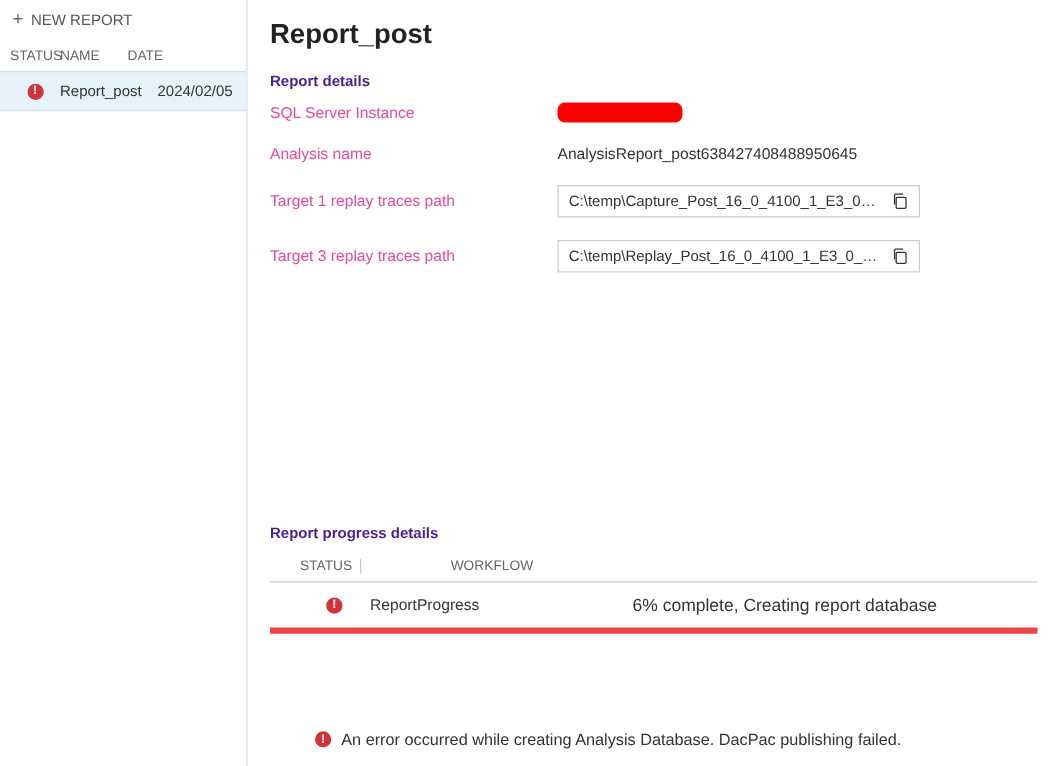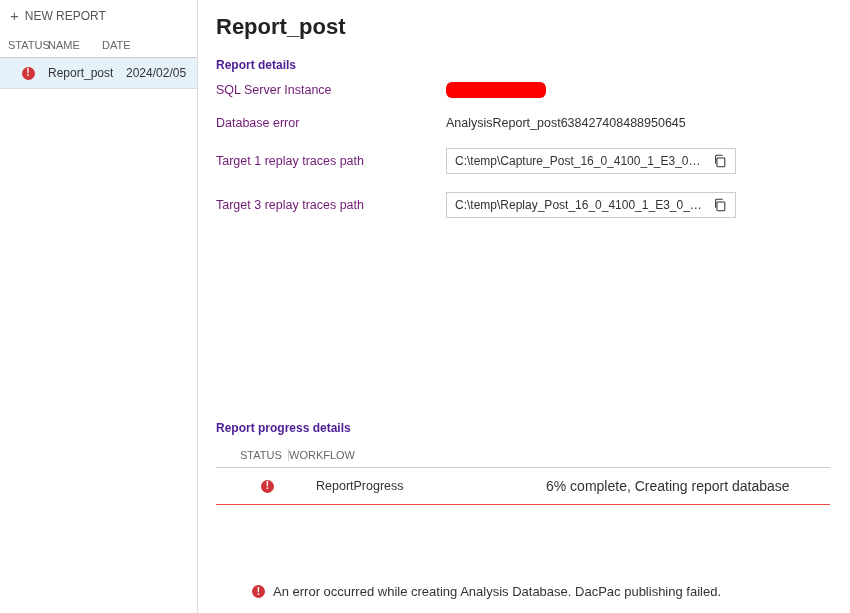--- a/index.html
+++ b/index.html
@@ -96,21 +96,21 @@
     }
     .details-grid {
       display: grid;
       grid-template-columns: 230px 1fr;
       row-gap: 18px;
       align-items: center;
       margin-bottom: auto;
     }
     .details-label {
       font-size: 12.5px;
-      color: #701a75;
+      color: #ec4899;
     }
     .redacted {
       width: 100px;
       height: 16px;
       background: #ff0000;
       border-radius: 6px;
     }
     .details-value {
       font-size: 12.5px;
       color: #333;
@@ -150,34 +150,34 @@
     .progress-header {
       display: flex;
       border-bottom: 1px solid #ccc;
       padding: 6px 0;
     }
     .progress-header > div {
       font-size: 11px;
       color: #666;
       border-left: 1px solid #ccc;
       padding-left: 0;
+      text-align: center;
     }
     .progress-header > div:first-child {
       border-left: none;
     }
     .p-col-status { width: 72px; text-align: right; padding-right: 8px; }
     .progress-header .p-col-status { border-left: none; text-align: right; padding-left: 24px; }
     .p-col-workflow { width: 210px; }
     .p-col-progress { flex: 1; }
     .progress-row {
       display: flex;
       padding: 10px 0;
-      border-bottom: 1px solid #ef4444;
-      align-items: center;
-      gap: 20px;
+      border-bottom: 5px solid #ef4444;
+      align-items: center;
     }
     .progress-row .p-col-status {
       width: 72px;
       display: flex;
       justify-content: flex-end;
       padding-right: 14px;
     }
     .progress-row .p-col-workflow {
       width: 210px;
       font-size: 12.5px;
@@ -224,21 +224,21 @@
   <h1>Report_post</h1>
 
   <h2>Report details</h2>
 
   <div class="details-grid">
     <div class="details-label">SQL Server Instance</div>
     <div>
       <div class="redacted"></div>
     </div>
 
-    <div class="details-label">Database error</div>
+    <div class="details-label">Analysis name</div>
     <div class="details-value">AnalysisReport_post638427408488950645</div>
 
     <div class="details-label">Target 1 replay traces path</div>
     <div class="path-box">
       <span class="path-text">C:\temp\Capture_Post_16_0_4100_1_E3_0_1335161730...</span>
       <span class="copy-icon">
         <svg width="14" height="14" viewBox="0 0 16 16">
           <rect x="4.5" y="4.5" width="9" height="10" fill="none" stroke="#333" stroke-width="1.2" rx="1"></rect>
           <path d="M3 11 V 2.5 C3 2 3.4 1.5 4 1.5 H 11" fill="none" stroke="#333" stroke-width="1.2"></path>
         </svg>

